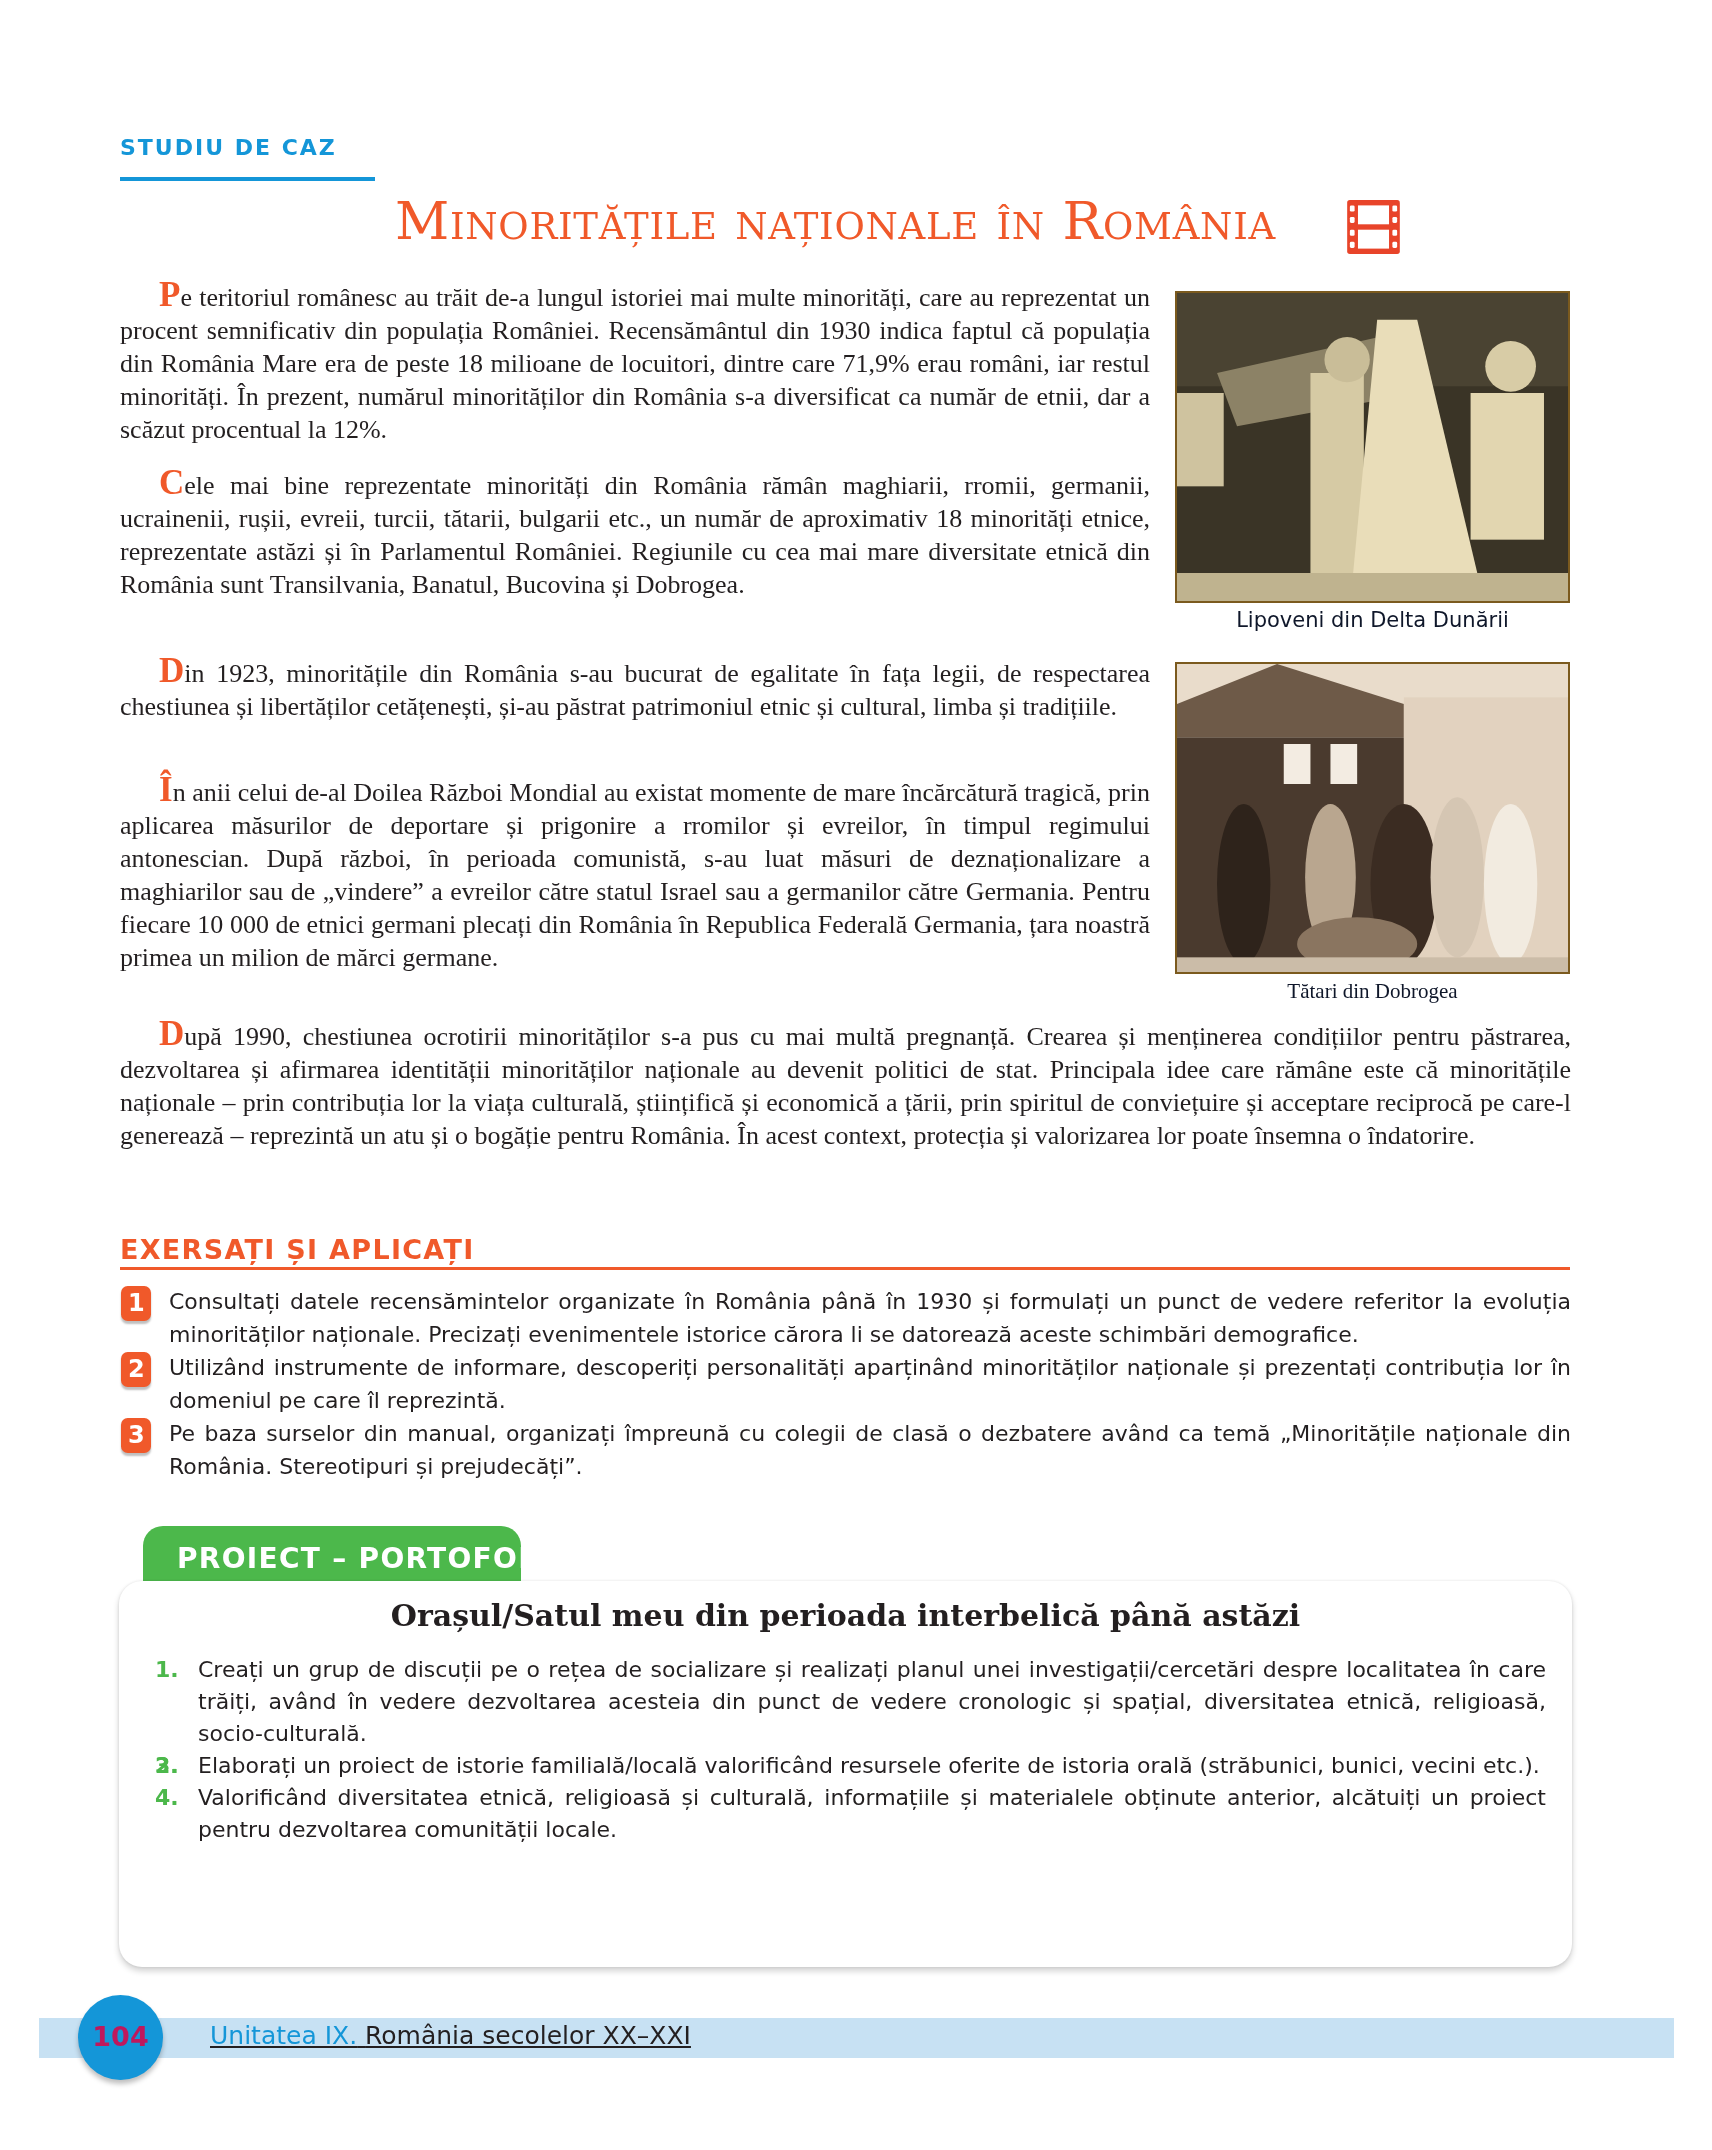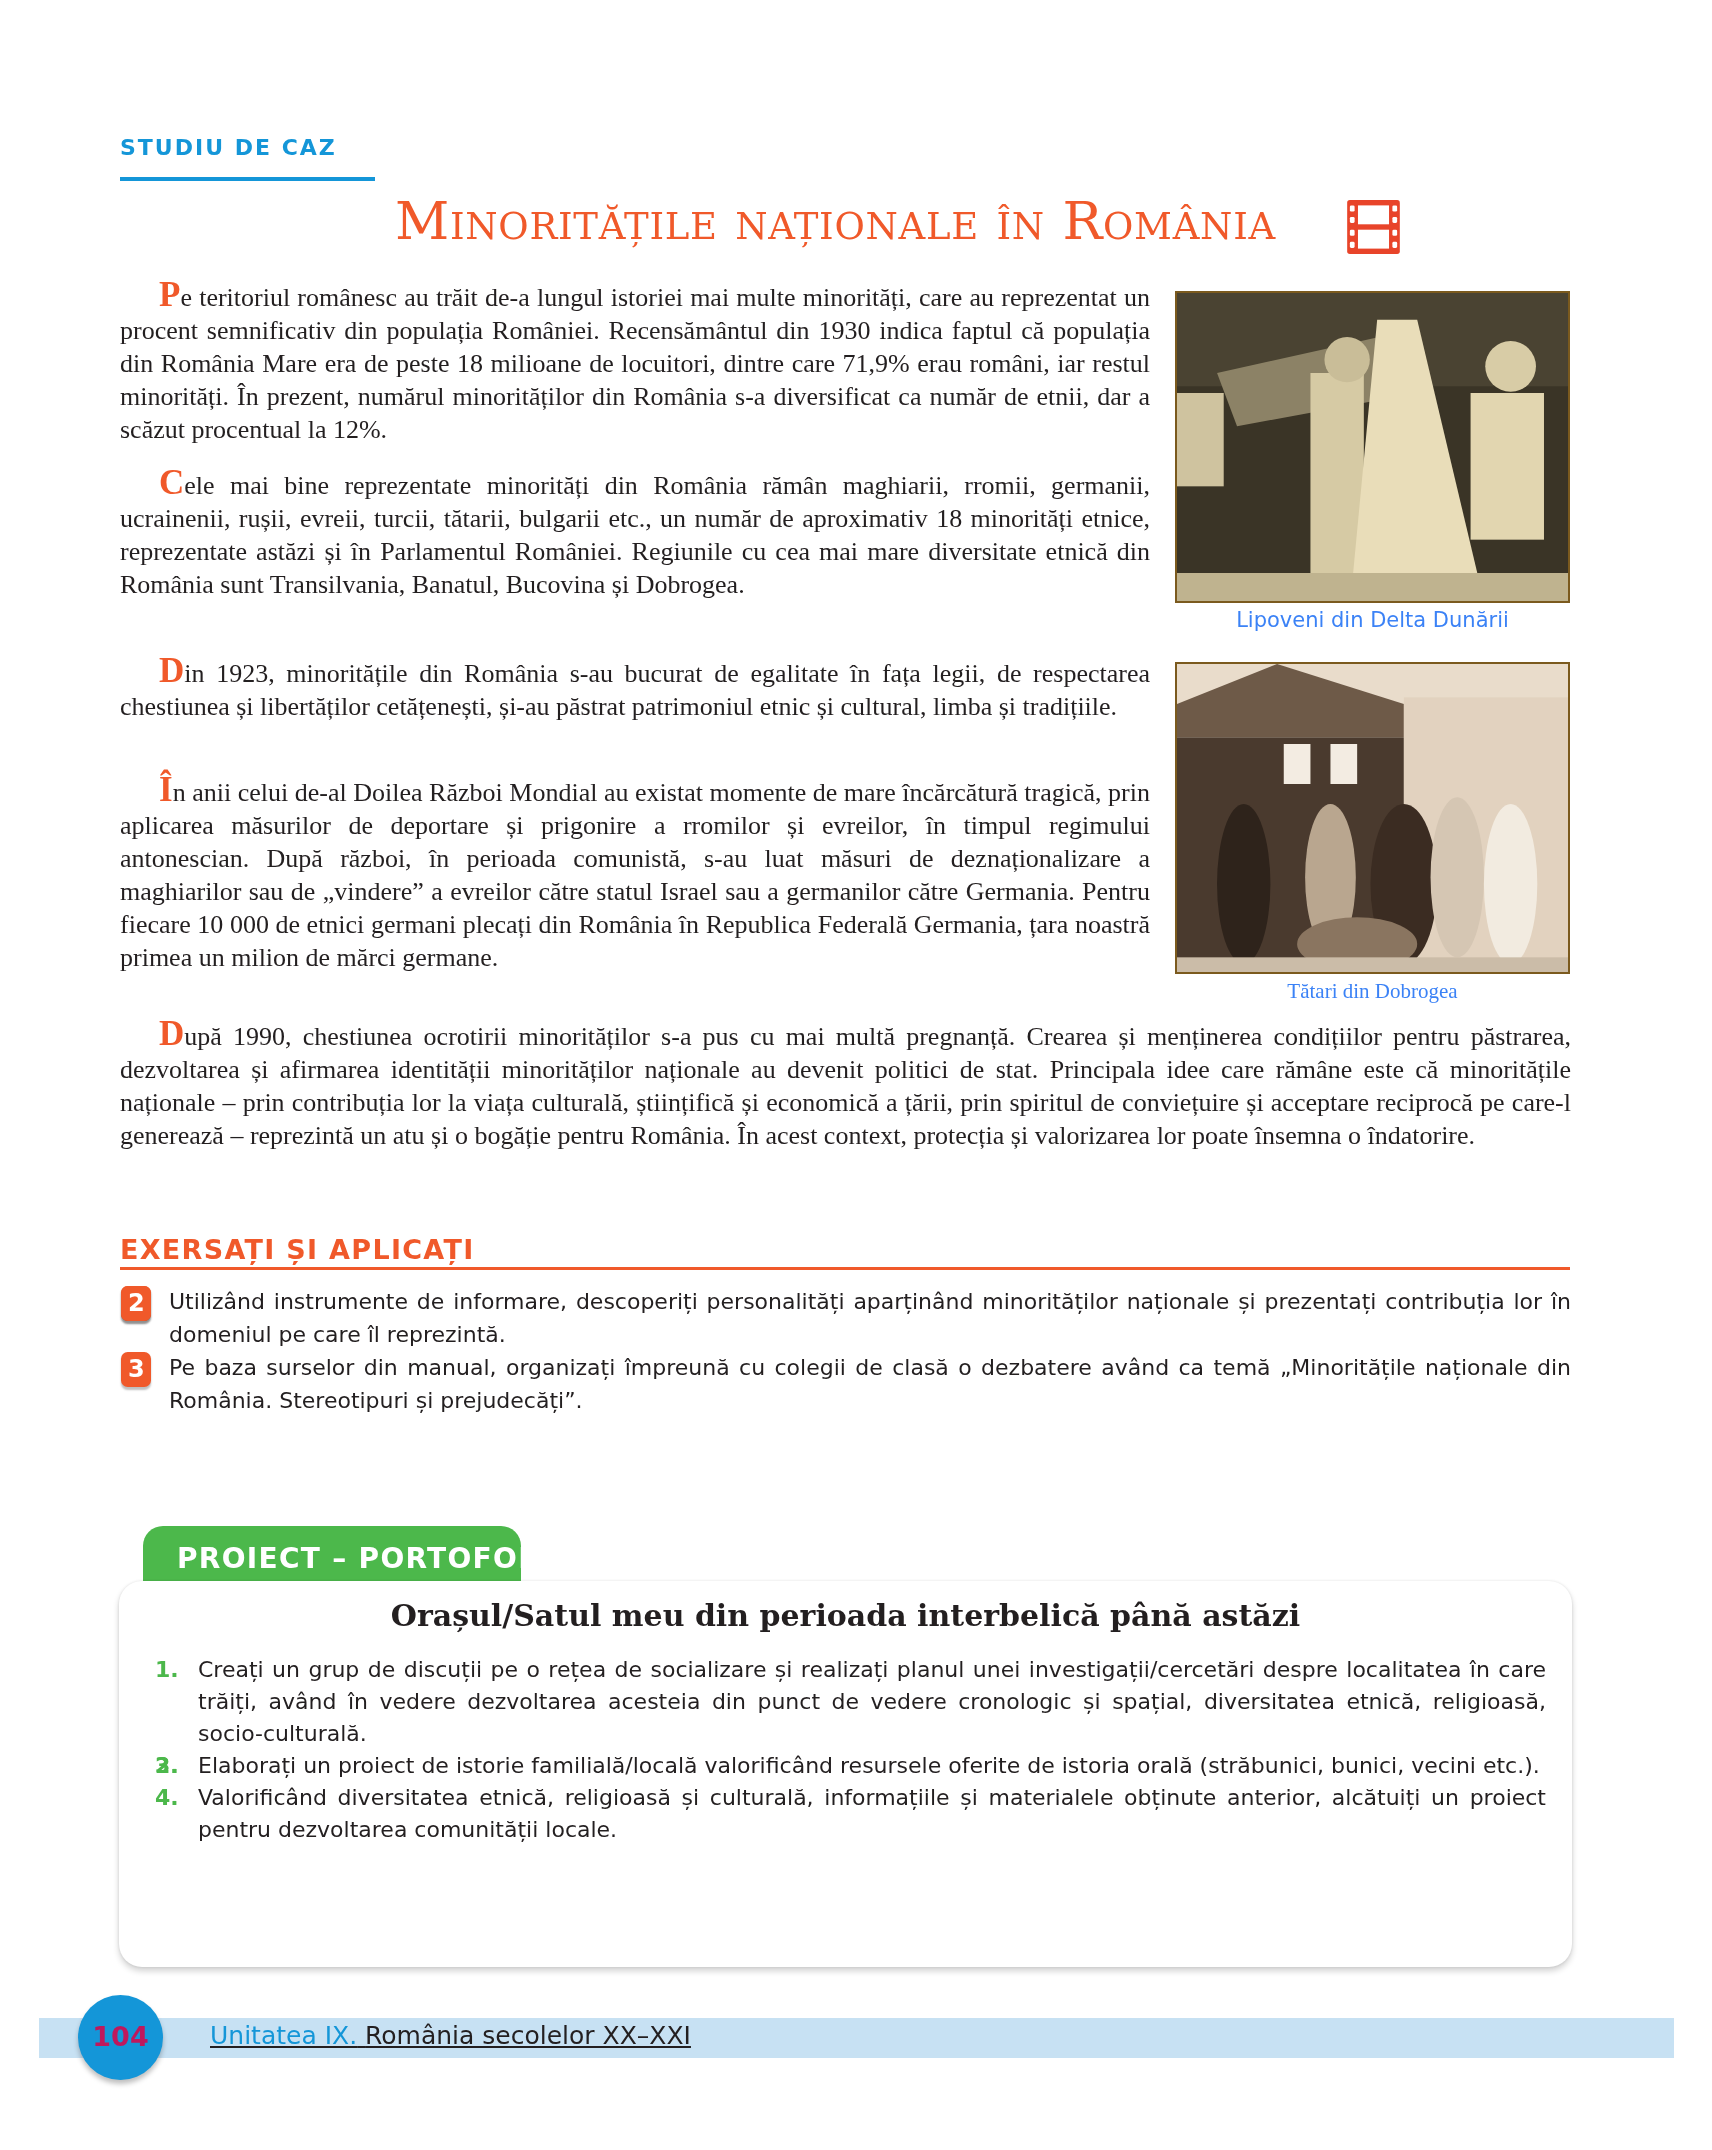--- a/index.html
+++ b/index.html
@@ -17,21 +17,21 @@
   
   .body-text { font-family: "Liberation Serif", serif; font-size: 26px; line-height: 33px; text-align: justify; color: #231f20; }
   .body-text p { margin: 0; text-indent: 39px; }
   .dropcap { color: #f0592a; font-size: 35px; font-weight: bold; line-height: 0; }
   .col-narrow { left: 120px; width: 1030px; }
   .col-wide { left: 120px; width: 1451px; }
 
   
   .photo { left: 1175px; width: 395px; border: 2.7px solid #7b5a1e; box-sizing: border-box; overflow: hidden; }
   .photo svg { width: 100%; height: 100%; display: block; }
-  .caption { left: 1175px; width: 395px; text-align: center; font-family: "DejaVu Sans", sans-serif; font-size: 21px; color: #3b82f6; }
+  .caption { left: 1175px; width: 395px; text-align: center; font-family: "DejaVu Sans", sans-serif; font-size: 21px; color: #0f172a; }
 
   
   .ex-heading { left: 120px; top: 1234px; font-family: "DejaVu Sans", sans-serif; font-weight: bold; font-size: 27px; color: #f0592a; letter-spacing: 1.3px; }
   .ex-rule { left: 120px; top: 1267px; width: 1450px; height: 2.7px; background: #f0592a; }
   .ex-list { left: 120px; top: 1285px; width: 1451px; }
   .ex-item { position: relative; padding-left: 49px; font-family: "DejaVu Sans", sans-serif; font-size: 22px; line-height: 33px; text-align: justify; color: #231f20; }
   .ex-badge { position: absolute; left: 1.3px; top: 1.3px; width: 30px; height: 35px; background: #f0592a; border-radius: 6.7px; color: #fff; font-family: "DejaVu Sans", sans-serif; font-weight: bold; font-size: 24px; text-align: center; line-height: 35px; box-shadow: 0 2.7px 2px rgba(0,0,0,0.25); }
 
   
   .proj-tab { left: 143px; top: 1526px; width: 378px; height: 65px; background: #4cb84b; border-radius: 20px 20px 0 0; }
@@ -121,20 +121,21 @@
     <rect x="0" y="440" width="586" height="22" fill="#cbbca8"></rect>
   </svg>
 </div>
 <div class="abs caption" style="top:979px;font-family:Liberation Serif, serif;">Tătari din Dobrogea</div>
 
 <div class="abs ex-heading">EXERSAȚI ȘI APLICAȚI</div>
 <div class="abs ex-rule"></div>
 <div class="abs ex-list">
   <div class="ex-item">
     <span class="ex-badge">1</span>
+    <span>Consultați datele recensămintelor organizate în România până în 1930 și formulați un punct de vedere referitor la evoluția minorităților naționale. Precizați evenimentele istorice cărora li se datorează aceste schimbări demografice.</span>
   </div>
   <div class="ex-item">
     <span class="ex-badge">2</span>
     <span>Utilizând instrumente de informare, descoperiți personalități aparținând minorităților naționale și prezentați contribuția lor în domeniul pe care îl reprezintă.</span>
   </div>
   <div class="ex-item">
     <span class="ex-badge">3</span>
     <span>Pe baza surselor din manual, organizați împreună cu colegii de clasă o dezbatere având ca temă „Minoritățile naționale din România. Stereotipuri și prejudecăți”.</span>
   </div>
 </div>

